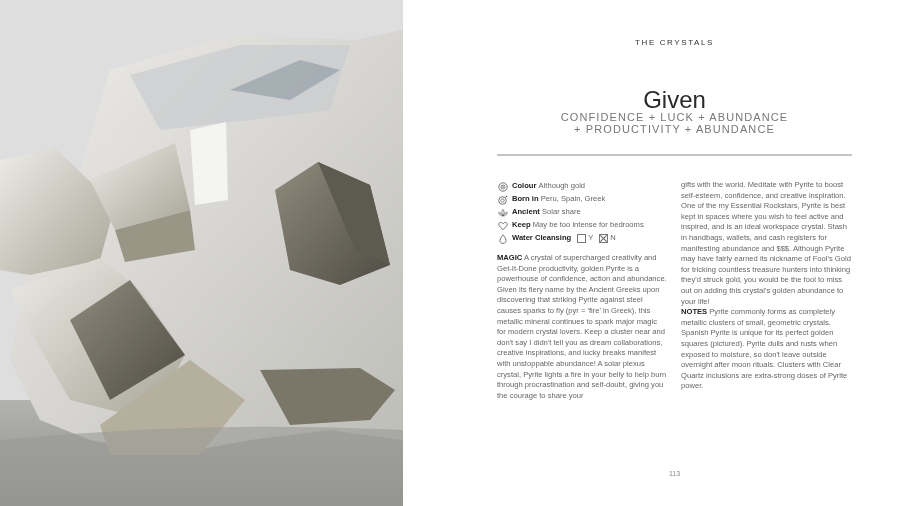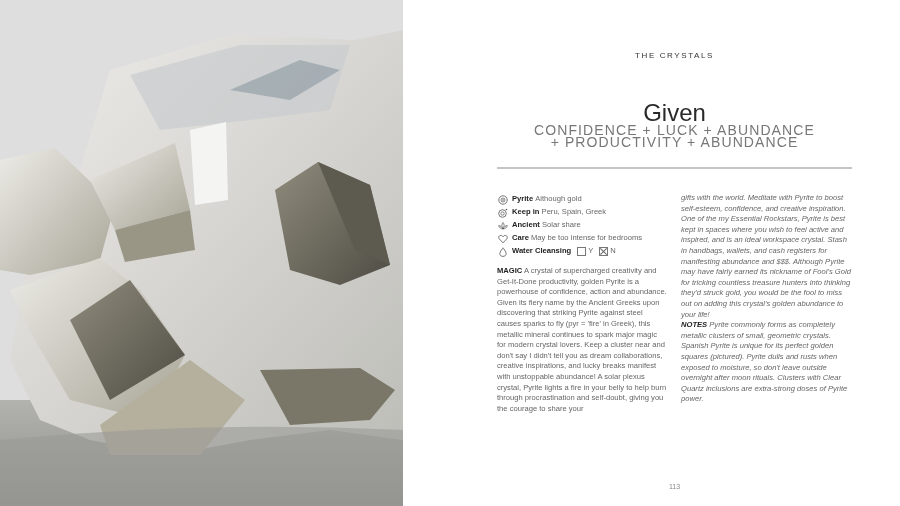--- a/index.html
+++ b/index.html
@@ -7,42 +7,42 @@
       width: 900px; height: 506px; overflow: hidden; background: #ffffff;
       font-family: "Liberation Sans", sans-serif; color: #555;
       position: relative;
     }
     .photo {
       position: absolute; left: 0; top: 0; width: 403px; height: 506px; overflow: hidden;
       background: linear-gradient(180deg, #e2e2e2 0%, #d9d9d9 40%, #c8c8c6 75%, #a9a9a6 100%);
     }
     .photo svg { position: absolute; left: 0; top: 0; }
     .page {
-      position: absolute; left: 403px; top: 13px; width: 497px; height: 405px; background: #fff;
+      position: absolute; left: 403px; top: 0; width: 497px; height: 405px; background: #fff;
     }
     .section-label {
       position: absolute; left: 94px; width: 355px; top: 38px; text-align: center;
       font-size: 8px; letter-spacing: 1.6px; color: #333;
     }
     .title {
       position: absolute; left: 94px; width: 355px; top: 70px; text-align: center;
       font-size: 24px; color: #2a2a2a; font-weight: normal;
     }
     .keywords {
       position: absolute; left: 94px; width: 355px; top: 111px; text-align: center;
-      font-size: 14px; letter-spacing: 1.1px; color: #777; line-height: 12px;
+      font-size: 11px; letter-spacing: 1.1px; color: #777; line-height: 12px;
     }
     .divider {
       position: absolute; left: 94px; width: 355px; top: 154px; height: 2px; background: #c4c4c4;
     }
     .col {
       position: absolute; top: 180px; width: 170px; font-size: 7.6px; line-height: 10.6px; color: #666;
     }
     .col.left { left: 94px; }
-    .col.right { left: 278px; font-style: italic; }
+    .col.right { left: 278px; }
     .col p { margin: 0; }
     .col b { color: #222; }
     .props { margin-bottom: 8px; }
     .prop { display: flex; align-items: center; height: 13px; }
     .prop .icn { width: 11px; height: 11px; margin-right: 4px; display: inline-flex; align-items: center; justify-content: center; }
     .prop .icn svg { width: 10px; height: 10px; }
     .box { display: inline-block; width: 7px; height: 7px; border: 1px solid #777; margin: 0 2px 0 6px; vertical-align: -1px; position: relative; }
     .box.checked::before, .box.checked::after {
       content: ""; position: absolute; left: 3px; top: -1px; width: 1px; height: 9px; background: #666;
     }
@@ -109,47 +109,47 @@
   <div class="col left">
     <div class="props">
       <div class="prop">
         <span class="icn">
           <svg viewBox="0 0 10 10">
               <circle cx="5" cy="5" r="4.2" fill="none" stroke="#555" stroke-width="0.8"></circle>
               <circle cx="5" cy="5" r="2" fill="none" stroke="#555" stroke-width="0.7"></circle>
               <circle cx="5" cy="5" r="0.8" fill="#555"></circle>
             </svg>
         </span>
-        <b>Pyrite</b>&nbsp;<span>Although gold</span>
+        <b>Colour</b>&nbsp;<span>Although gold</span>
       </div>
       <div class="prop">
         <span class="icn">
           <svg viewBox="0 0 10 10">
               <circle cx="4.5" cy="5.5" r="3.8" fill="none" stroke="#555" stroke-width="0.8"></circle>
               <circle cx="4.5" cy="5.5" r="1.7" fill="none" stroke="#555" stroke-width="0.7"></circle>
               <circle cx="8.5" cy="1.5" r="0.8" fill="#555"></circle>
             </svg>
         </span>
-        <b>Keep in</b>&nbsp;<span>Peru, Spain, Greek</span>
+        <b>Born in</b>&nbsp;<span>Peru, Spain, Greek</span>
       </div>
       <div class="prop">
         <span class="icn">
           <svg viewBox="0 0 10 10">
               <path d="M5 1.5 C3.5 3 3.5 6 5 8 C6.5 6 6.5 3 5 1.5 Z M5 8 C3 8 1 6.5 0.7 4.5 C2.5 4.5 4 6 5 8 Z M5 8 C7 8 9 6.5 9.3 4.5 C7.5 4.5 6 6 5 8 Z" fill="none" stroke="#555" stroke-width="0.7"></path>
             </svg>
         </span>
         <b>Ancient</b>&nbsp;<span>Solar share</span>
       </div>
       <div class="prop">
         <span class="icn">
           <svg viewBox="0 0 10 10">
               <path d="M5 8.8 L1.2 4.8 C0.2 3.6 0.8 1.4 2.8 1.4 C4 1.4 4.6 2.3 5 2.9 C5.4 2.3 6 1.4 7.2 1.4 C9.2 1.4 9.8 3.6 8.8 4.8 Z" fill="none" stroke="#555" stroke-width="0.8"></path>
             </svg>
         </span>
-        <b>Care</b>&nbsp;<span>May be too intense for bedrooms</span>
+        <b>Keep</b>&nbsp;<span>May be too intense for bedrooms</span>
       </div>
       <div class="prop">
         <span class="icn">
           <svg viewBox="0 0 10 10">
               <path d="M5 0.8 C5 0.8 1.8 4.8 1.8 6.6 C1.8 8.4 3.3 9.4 5 9.4 C6.7 9.4 8.2 8.4 8.2 6.6 C8.2 4.8 5 0.8 5 0.8 Z" fill="none" stroke="#555" stroke-width="0.8"></path>
             </svg>
         </span>
         <b>Water Cleansing</b>
         <span class="box"></span>
           <span>Y</span>

